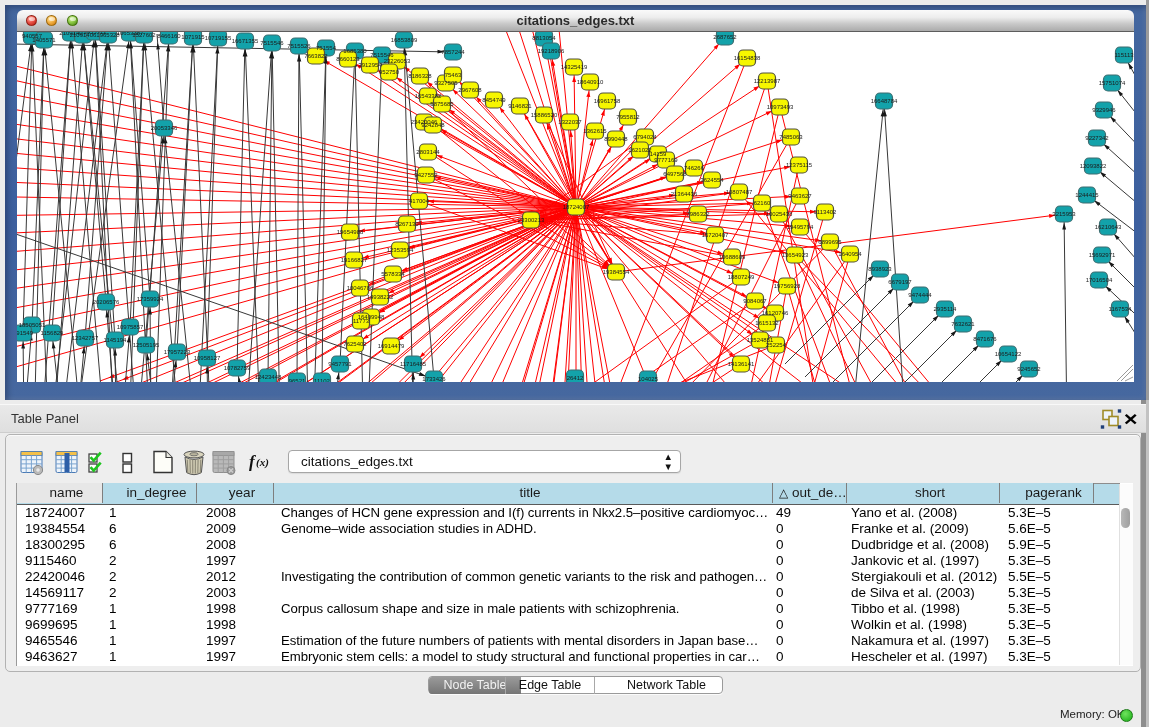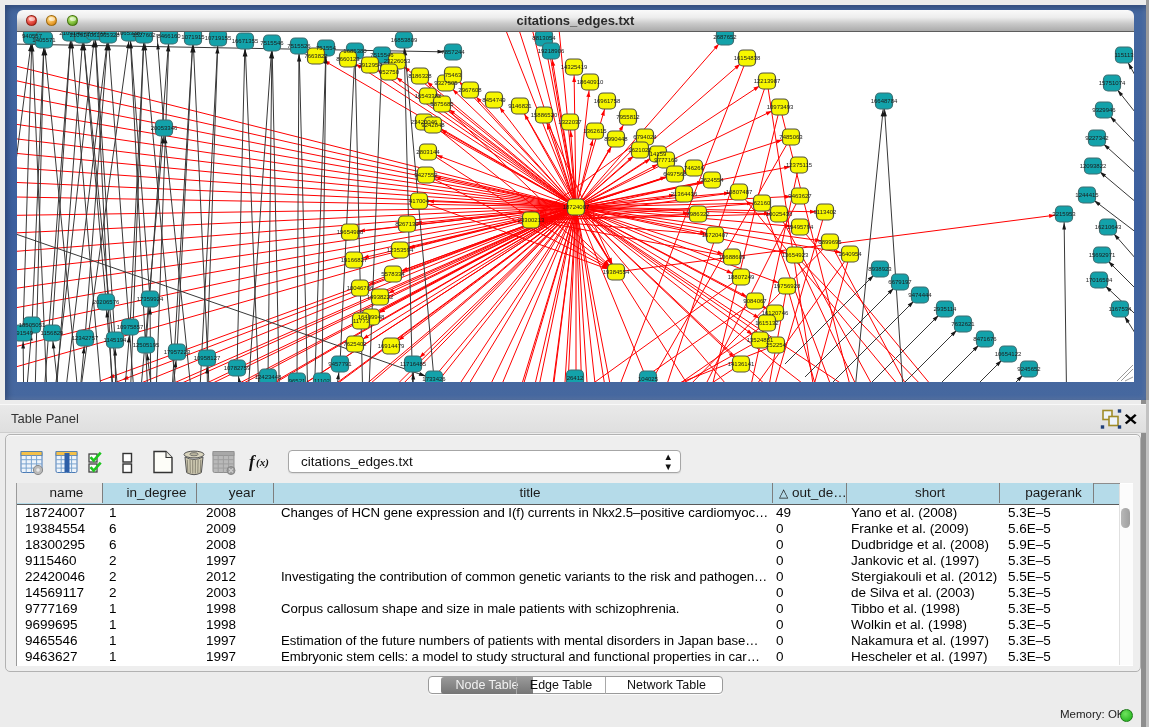--- a/index.html
+++ b/index.html
@@ -35,22 +35,22 @@
 .rows{position:absolute;left:0;top:22px;font-size:13.5px;color:#000;white-space:nowrap}
 .r{position:absolute;height:16px;line-height:16px}
 .c{position:absolute;overflow:hidden}
 .ct{font-size:13.2px;letter-spacing:-0.06px}
 
 #sbar{left:1119px;top:484px;width:14px;height:181px;background:#fcfcfc;border-left:1px solid #e0e0e0}
 #sthumb{left:1121px;top:508px;width:9px;height:20px;background:linear-gradient(90deg,#b8b8b8,#9f9f9f);border-radius:5px}
 
 #tabs{left:428px;top:676px;width:295px;height:18px;border:1px solid #9a9a9a;border-radius:4px;background:#fff;font-size:12.5px;line-height:17px;text-align:center;box-shadow:0 1px 0 rgba(255,255,255,.8)}
 #tabs .seg{position:absolute;top:0;height:17px}
-#t1{left:12px;width:92px;background:linear-gradient(180deg,#9a9a9a,#757575);color:#f2f2f2;border-radius:3px 0 0 3px}
-#t2{left:87px;width:90px;border-left:1px solid #a8a8a8;border-right:1px solid #a8a8a8;color:#111}
+#t1{left:0;width:92px;background:linear-gradient(180deg,#9a9a9a,#757575);color:#f2f2f2;border-radius:3px 0 0 3px}
+#t2{left:76px;width:90px;border-left:1px solid #a8a8a8;border-right:1px solid #a8a8a8;color:#111}
 #t3{left:182px;width:111px;color:#111}
 #mem{left:1060px;top:708px;font-size:11.5px;color:#222}
 #memdot{left:1120px;top:709px;width:13px;height:13px;border-radius:50%;background:radial-gradient(circle at 40% 35%,#6fe45e,#31bc2a 70%);border:1.5px solid #1c7a16}
 </style></head>
 <body>
 <div class="abs" id="frame">
     <div class="abs innershadow"></div>
   </div>
 <div class="abs" id="titlebar">
     <div class="t">citations_edges.txt</div>
@@ -425,20 +425,21 @@
         <div class="c" style="left:189px;width:71px">2008</div>
         <div class="c ct" style="left:264px;width:492px">Changes of HCN gene expression and I(f) currents in Nkx2.5–positive cardiomyoc…</div>
         <div class="c" style="left:759px;width:71px">49</div>
         <div class="c" style="left:834px;width:153px">Yano et al. (2008)</div>
         <div class="c" style="left:991px;width:90px">5.3E–5</div>
       </div>
       <div class="r" style="top:16px;width:1103px">
         <div class="c" style="left:8px;width:80px">19384554</div>
         <div class="c" style="left:92px;width:93px">6</div>
         <div class="c" style="left:189px;width:71px">2009</div>
+        <div class="c ct" style="left:264px;width:492px">Genome–wide association studies in ADHD.</div>
         <div class="c" style="left:759px;width:71px">0</div>
         <div class="c" style="left:834px;width:153px">Franke et al. (2009)</div>
         <div class="c" style="left:991px;width:90px">5.6E–5</div>
       </div>
       <div class="r" style="top:32px;width:1103px">
         <div class="c" style="left:8px;width:80px">18300295</div>
         <div class="c" style="left:92px;width:93px">6</div>
         <div class="c" style="left:189px;width:71px">2008</div>
         <div class="c" style="left:759px;width:71px">0</div>
         <div class="c" style="left:834px;width:153px">Dudbridge et al. (2008)</div>

